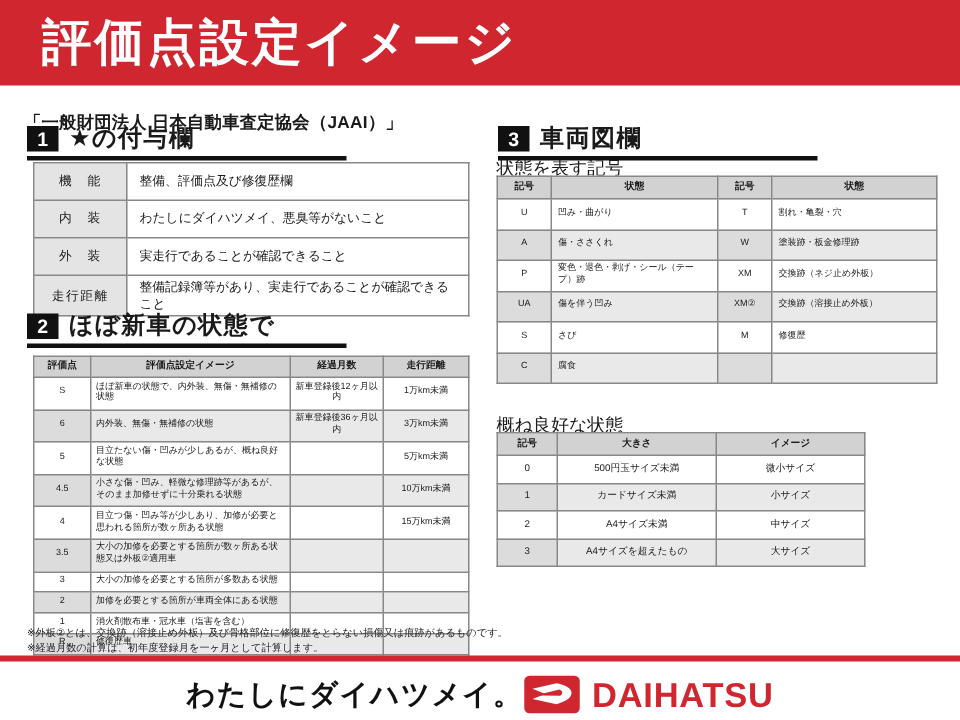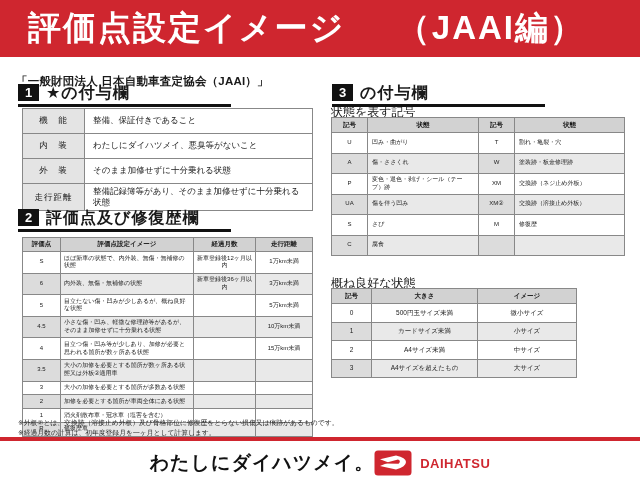--- a/index.html
+++ b/index.html
@@ -90,65 +90,64 @@
   .notes{position:absolute;top:418px;left:18px;font-size:6.8px;line-height:1.5;color:#222;}
 
   
   .red-rule{position:absolute;top:437px;left:0;width:640px;height:4px;background:var(--brand-red);}
   .footer{
     position:absolute;top:446px;left:0;width:640px;height:34px;
     display:flex;align-items:center;justify-content:center;
   }
   .tagline{font-size:19px;font-weight:900;letter-spacing:1px;color:#111;white-space:nowrap;}
   .brandmark{display:flex;align-items:center;gap:8px;}
-  .brand-name{color:var(--brand-red);font-weight:900;font-size:13px;letter-spacing:0.5px;}
+  .brand-name{color:var(--brand-red);font-weight:900;font-size:23px;letter-spacing:0.5px;}
 </style>
 </head>
 <body>
 
 <div class="page">
 
   <div class="titlebar">
     <span class="t-main">評価点設定イメージ</span>
-    <span class="t-ed">（JAAI編）</span>
   </div>
   <div class="orgline">「一般財団法人 日本自動車査定協会（JAAI）」</div>
 
   <div class="sec-head" id="sec1-head">
     <span class="sec-num">1</span>
     <span class="sec-title">★の付与欄</span>
   </div>
   <table id="table1">
     <colgroup>
         <col style="width:62px">
         <col>
       </colgroup>
     <tbody>
         <tr>
           <td class="c0">機　能</td>
-          <td>整備、保証付きであること</td>
+          <td>整備、評価点及び修復歴欄</td>
         </tr>
         <tr>
           <td class="c0">内　装</td>
           <td>わたしにダイハツメイ、悪臭等がないこと</td>
         </tr>
         <tr>
           <td class="c0">外　装</td>
-          <td>そのまま加修せずに十分乗れる状態</td>
+          <td>実走行であることが確認できること</td>
         </tr>
         <tr>
           <td class="c0">走行距離</td>
-          <td>整備記録簿等があり、そのまま加修せずに十分乗れる状態</td>
+          <td>整備記録簿等があり、実走行であることが確認できること</td>
         </tr>
       </tbody>
   </table>
 
   <div class="sec-head" id="sec2-head">
     <span class="sec-num">2</span>
-    <span class="sec-title">評価点及び修復歴欄</span>
+    <span class="sec-title">ほぼ新車の状態で</span>
   </div>
   <table id="table2">
     <colgroup>
         <col style="width:38px">
         <col style="width:133px">
         <col style="width:62px">
         <col>
       </colgroup>
     <thead>
         <tr>
@@ -217,21 +216,21 @@
           <td class="c0">R</td>
           <td>修復歴車</td>
           <td></td>
           <td></td>
         </tr>
       </tbody>
   </table>
 
   <div class="sec-head" id="sec3-head">
     <span class="sec-num">3</span>
-    <span class="sec-title">の付与欄</span>
+    <span class="sec-title">車両図欄</span>
   </div>
   <div class="sub-label" id="status-label">状態を表す記号</div>
   <table id="table3">
     <colgroup>
         <col style="width:36px">
         <col style="width:111px">
         <col style="width:36px">
         <col>
       </colgroup>
     <thead>

